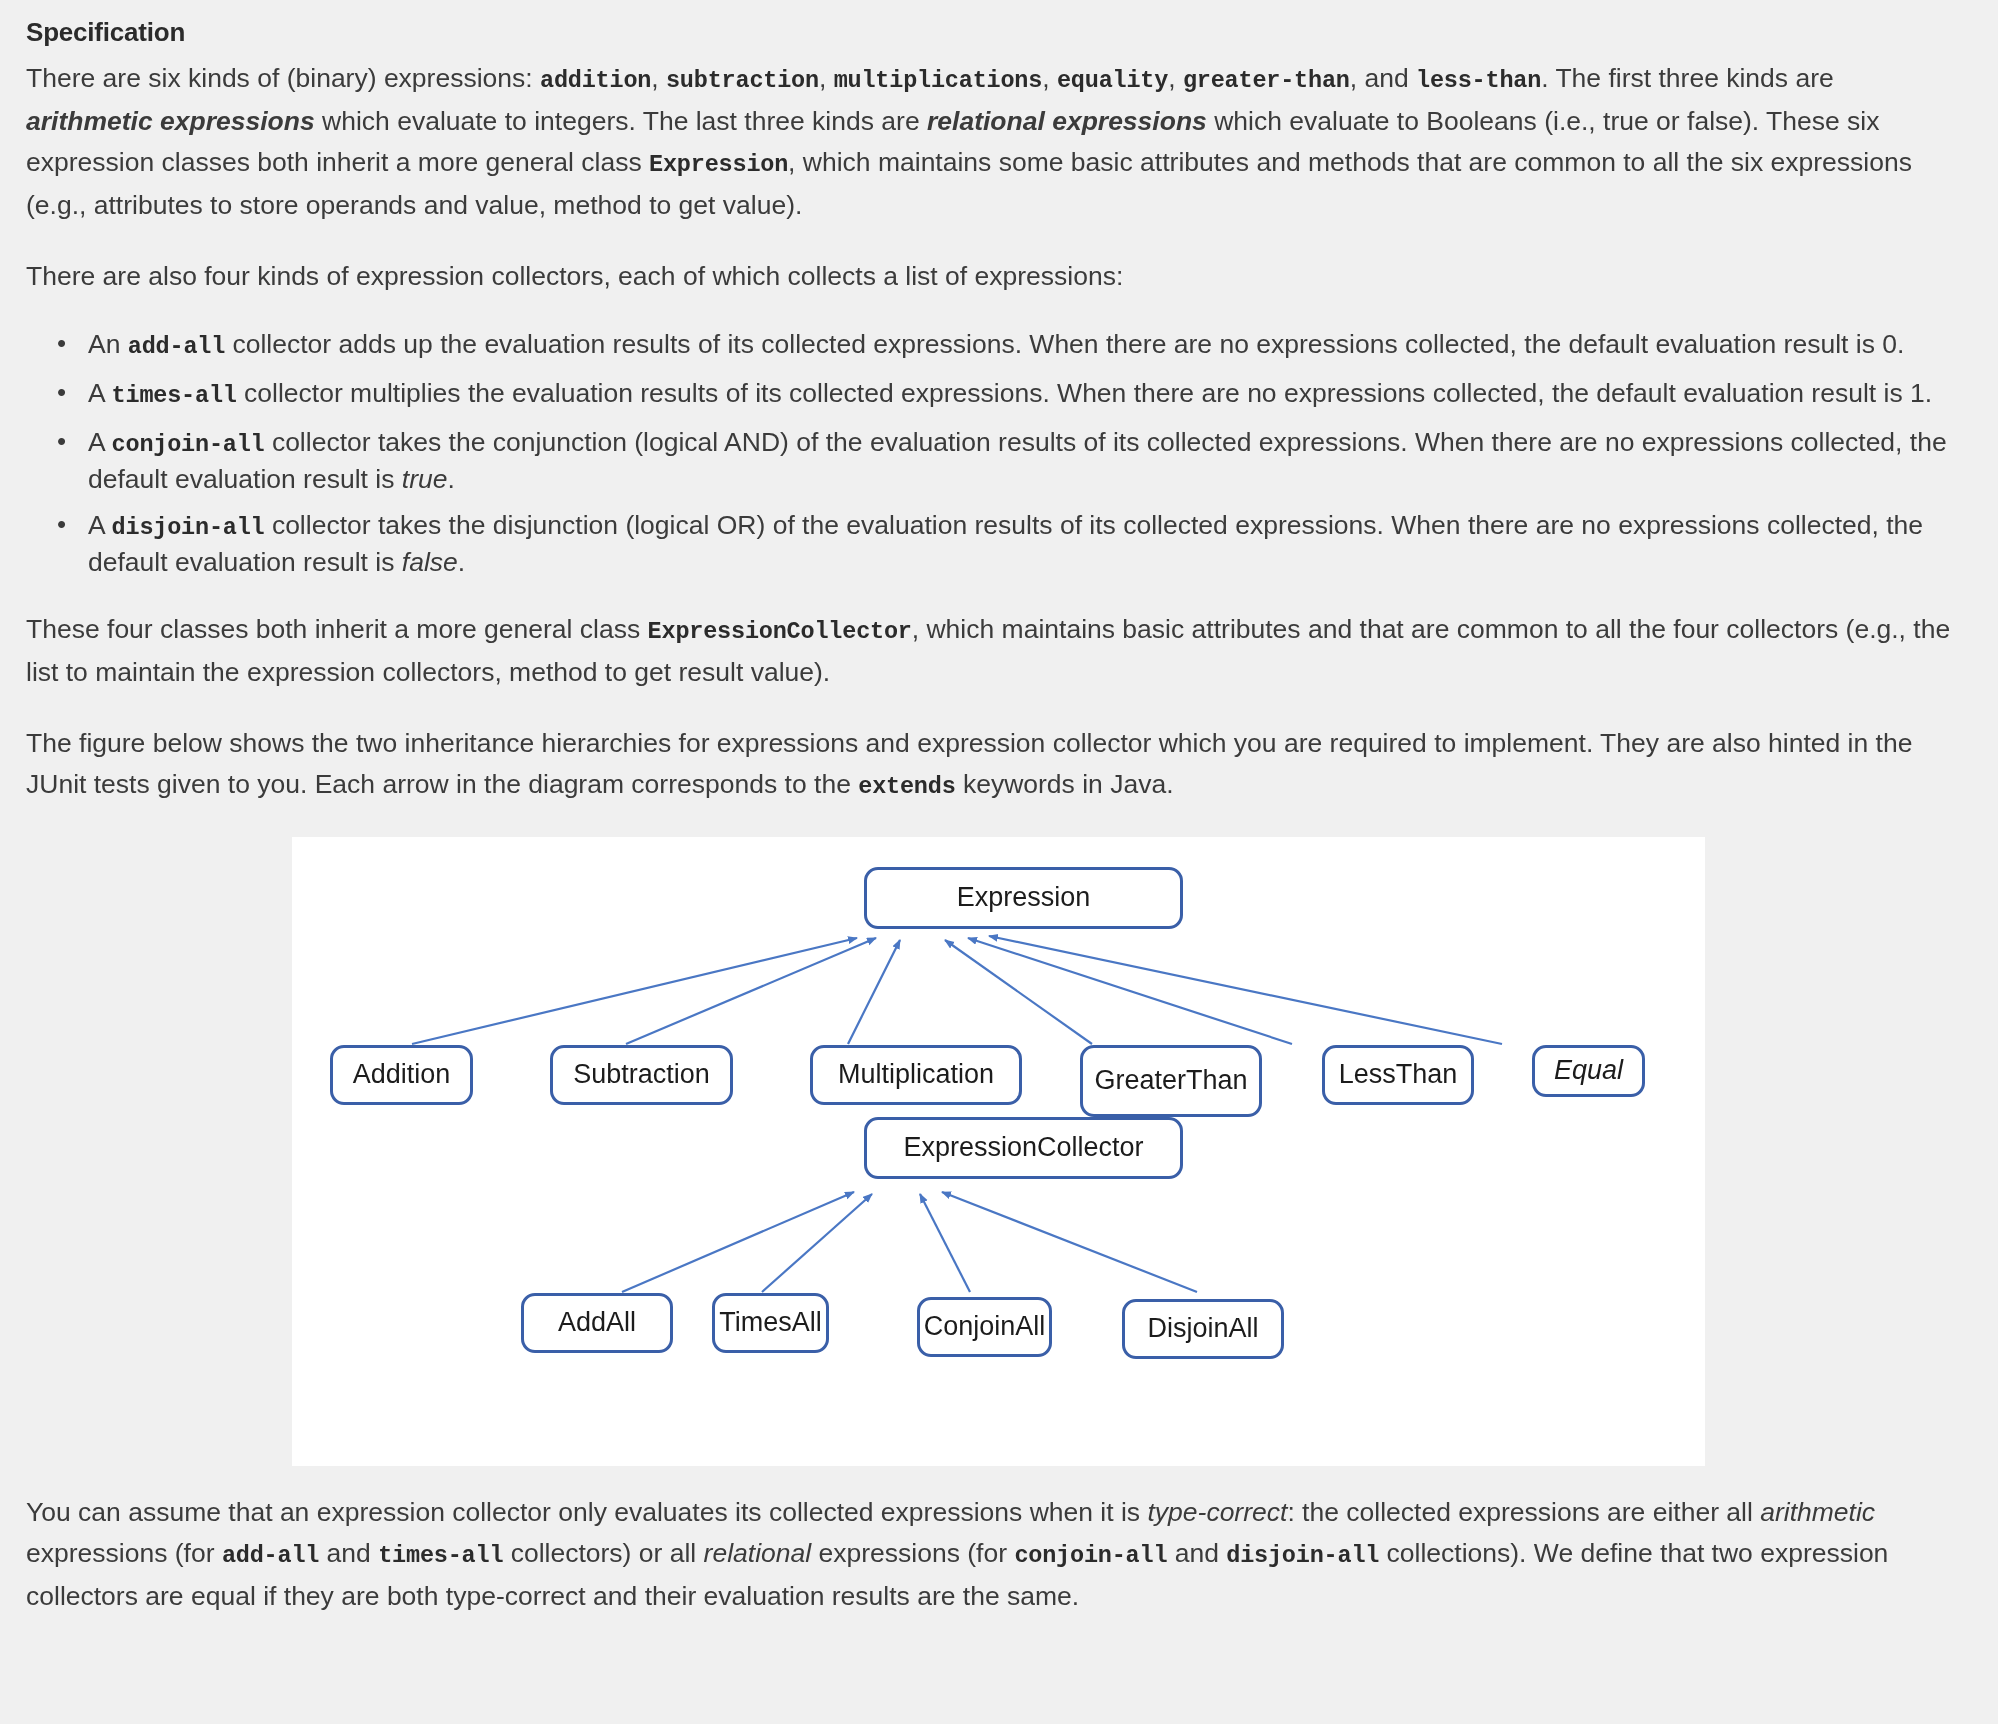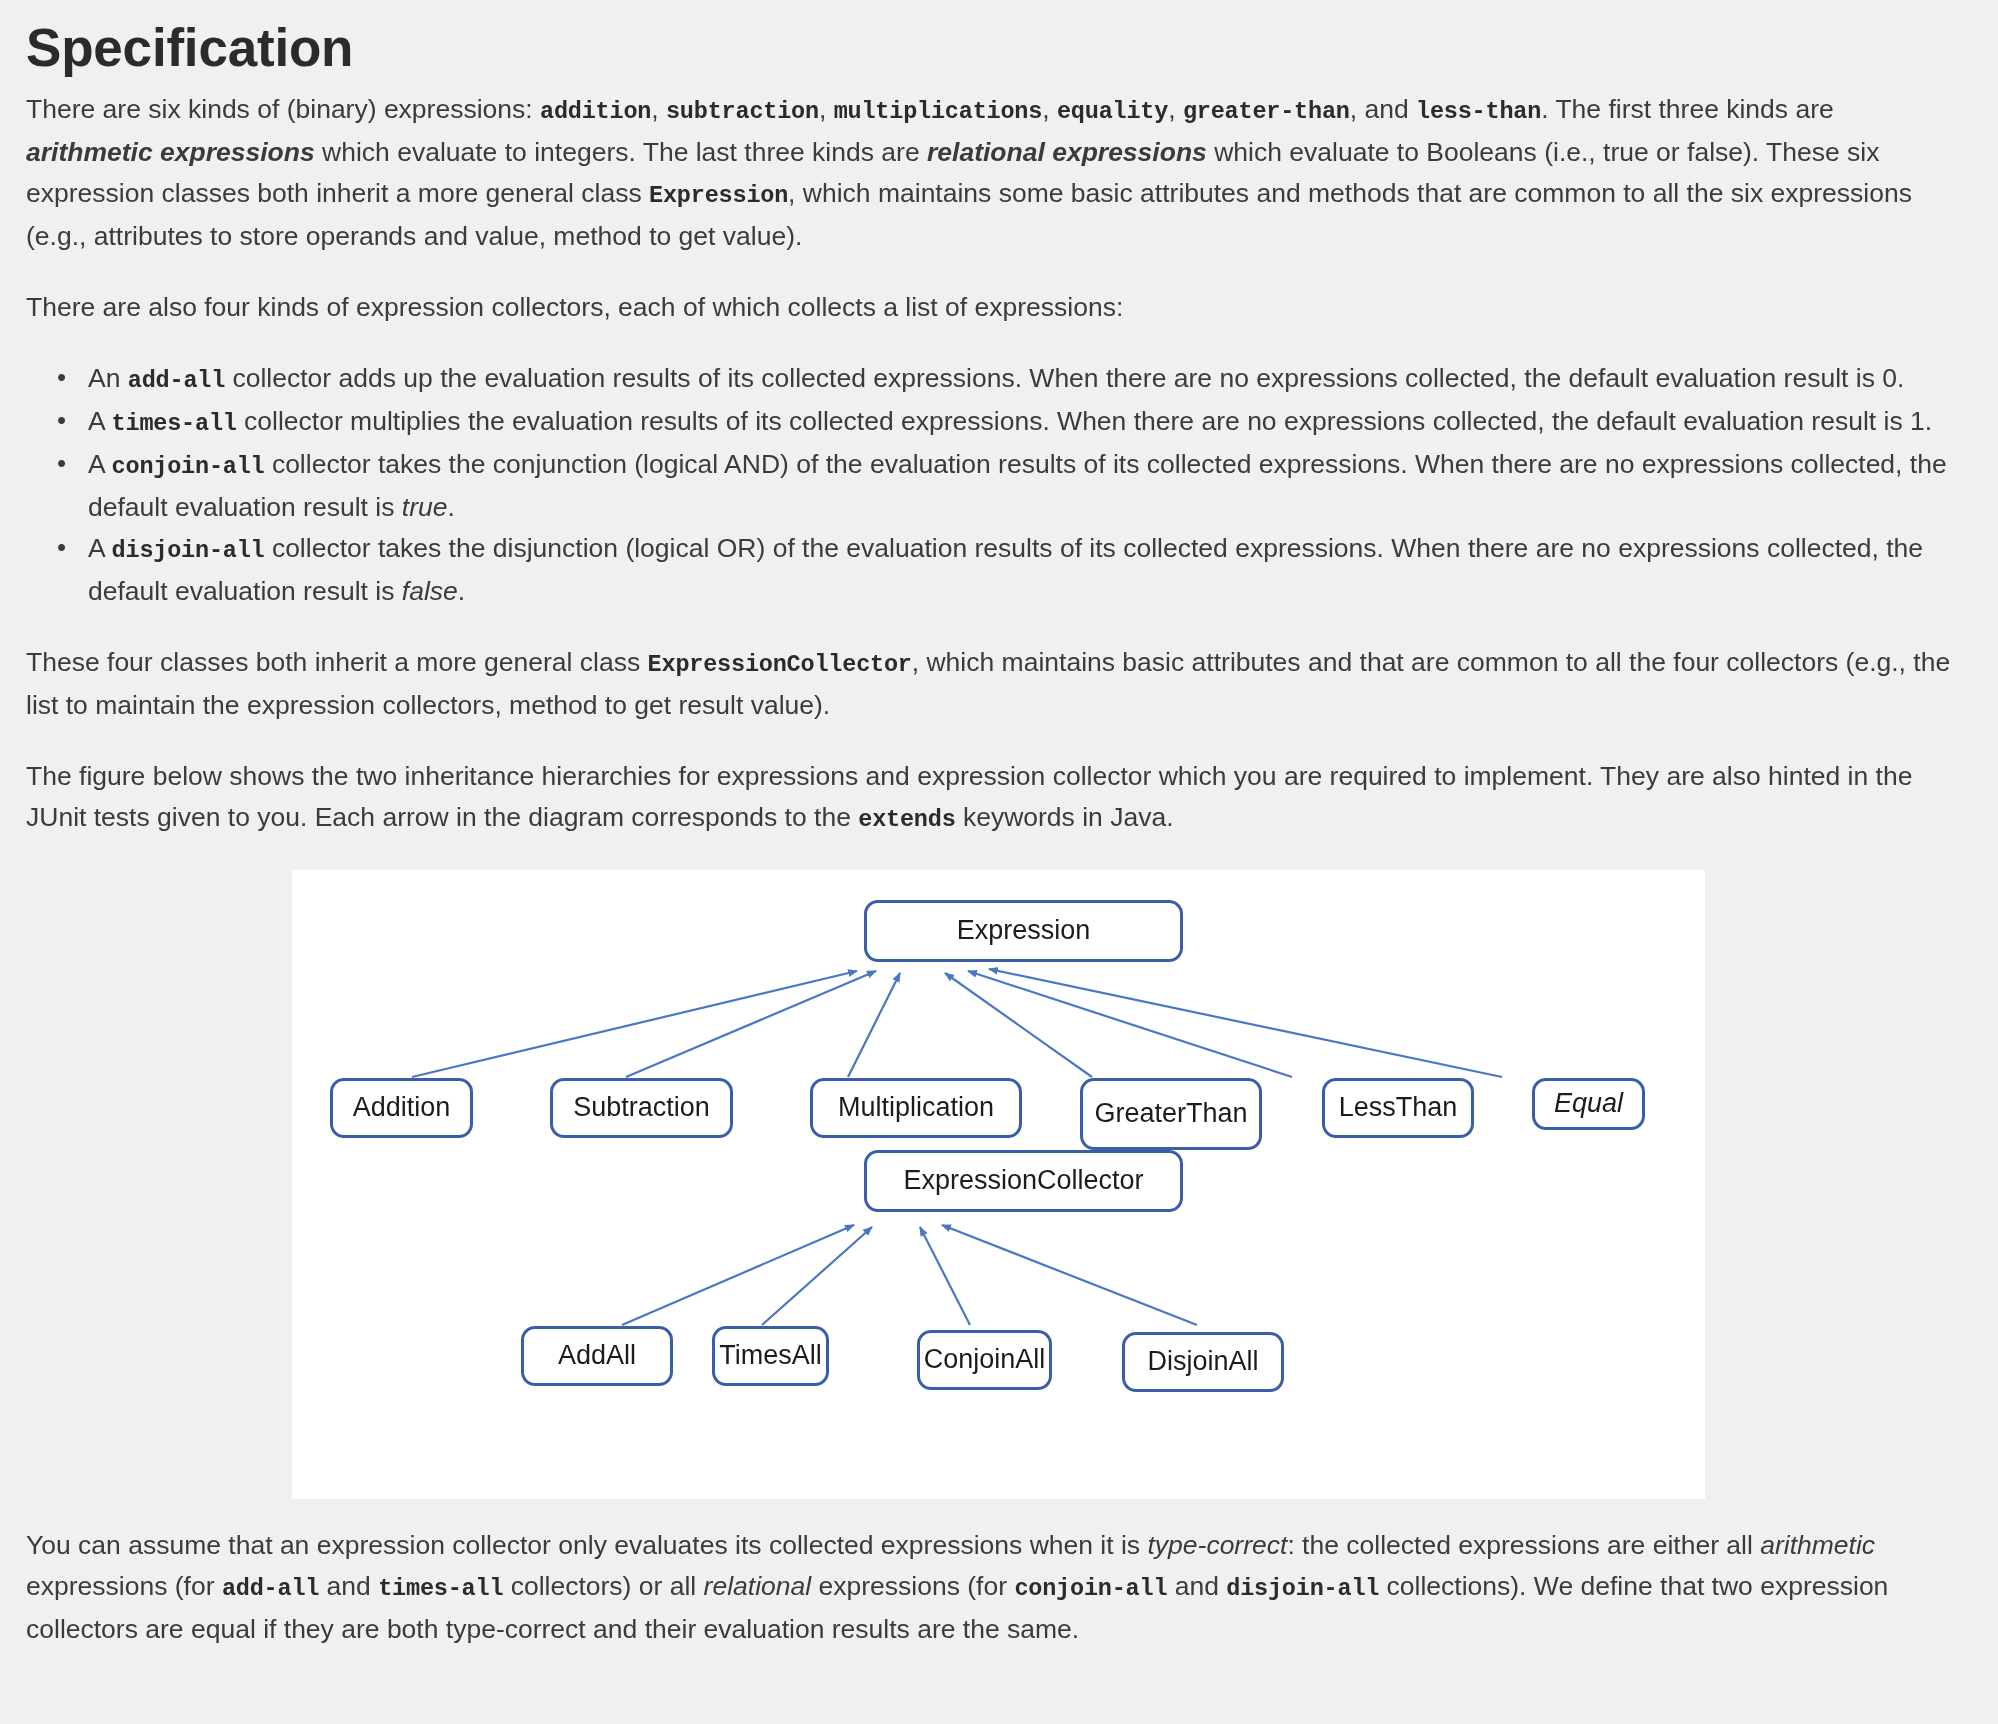--- a/index.html
+++ b/index.html
@@ -15,21 +15,21 @@
     overflow: hidden;
   }
   .page {
     position: relative;
     width: 1998px;
     height: 1724px;
     box-sizing: border-box;
     padding: 18px 26px 0 26px;
   }
   h1.spec-title {
-    font-size: 53px;
+    font-size: 26px;
     font-weight: bold;
     line-height: 1.15;
     margin: 0 0 10px 0;
     color: #2b2b2b;
     letter-spacing: -0.2px;
   }
   p.para {
     font-size: 26.5px;
     line-height: 41px;
     margin: 0 8px 30px 0;
@@ -46,24 +46,24 @@
   }
   .bi { font-style: italic; font-weight: bold; }
   .it { font-style: italic; }
   ul.speclist {
     margin: 0 0 30px 0;
     padding-left: 62px;
     list-style: none;
   }
   ul.speclist li {
     font-size: 26.5px;
-    line-height: 41px;
+    line-height: 34px;
     color: #3b3b3b;
     position: relative;
-    margin: 0 0 0 0;
+    margin: 12px 0 0 0;
   }
   ul.speclist li::before {
     content: "\2022";
     position: absolute;
     left: -31px;
     top: -1px;
     font-size: 26px;
     color: #3b3b3b;
   }
 

